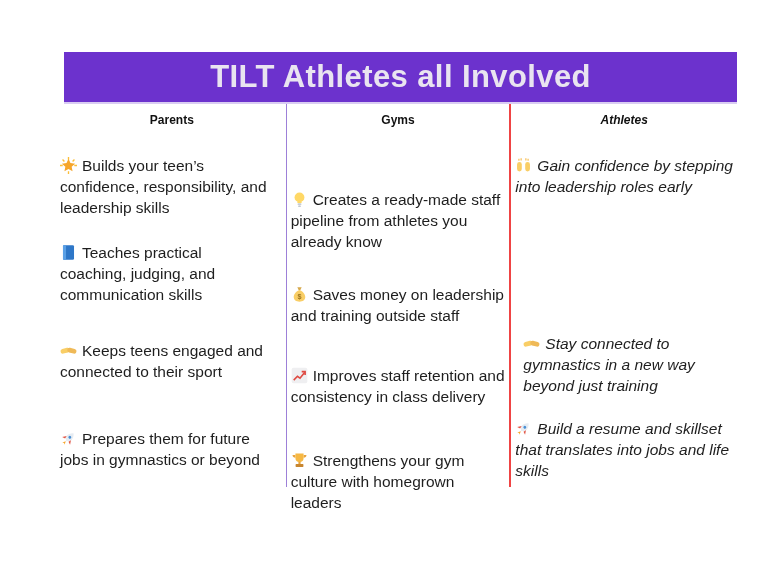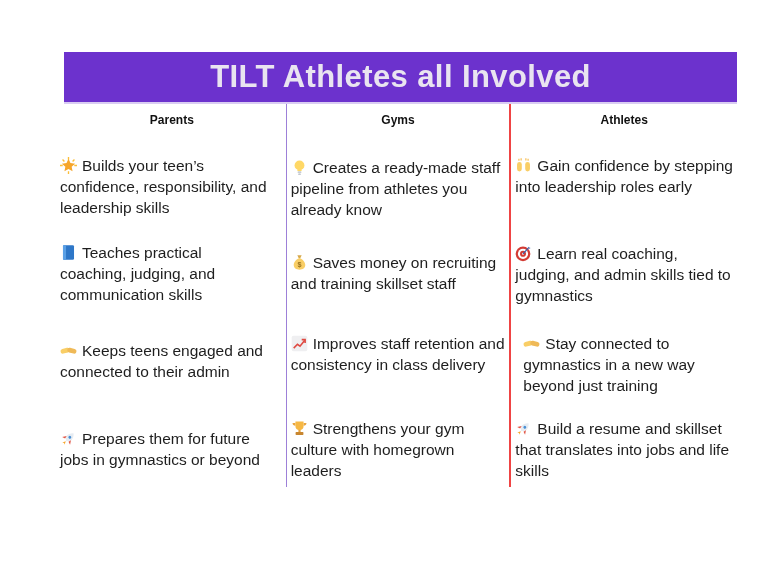--- a/index.html
+++ b/index.html
@@ -33,38 +33,38 @@
   
   .table {
     position: absolute;
     left: 58px; top: 104px;
     width: 679px; height: 383px;
     display: flex;
   }
   .col { position: relative; height: 100%; }
   .col-parents  { width: 228px; }
   .col-gyms     { width: 223px; border-left: 1px solid #9D80D8; border-right: 2px solid #ef4444; }
-  .col-athletes { width: 226px; }
+  .col-athletes { width: 226px; font-style: italic; }
   .col-title {
     position: absolute;
     top: 9px; left: 0;
     width: 100%;
     text-align: center;
     font-size: 12px;
     font-weight: bold;
     color: #111111;
   }
   .item {
     position: absolute;
     font-size: 15.5px;
     line-height: 21px;
     color: #1E1E1E;
   }
   .col-parents  .item { left: 2px;  width: 212px; }
-  .col-gyms     .item { left: 4px;  width: 216px; }
+  .col-gyms     .item { left: 4px;  width: 216px; margin-top: 32px; }
   .col-athletes .item { left: 4px;  width: 220px; }
 
   .col-parents  .i1 { top: 51px; }
   .col-parents  .i2 { top: 138px; }
   .col-parents  .i3 { top: 236px; }
   .col-parents  .i4 { top: 324px; }
   .col-gyms     .i1 { top: 53px; }
   .col-gyms     .i2 { top: 148px; }
   .col-gyms     .i3 { top: 229px; }
   .col-gyms     .i4 { top: 314px; }
@@ -105,21 +105,21 @@
         <svg class="emoji-icon" viewBox="0 0 20 20">
           <path d="M10 0v3.2M10 16.8V20M0 10h3.2M16.8 10H20M3 3l2.2 2.2M17 3l-2.2 2.2" stroke="#FBBF3A" stroke-width="1.6" fill="none"></path>
           <path d="M10 2.2l2.3 5 5.5.6-4.1 3.7 1.1 5.4-4.8-2.7-4.8 2.7 1.1-5.4L2.2 7.8l5.5-.6z" fill="#F6A62B"></path>
         </svg><span>Builds your teen’s confidence, responsibility, and leadership skills</span>
       </div>
 
       <div class="item i3">
         <svg class="emoji-icon" viewBox="0 0 20 20">
           <rect x="0.5" y="7.5" width="11" height="5.5" rx="2.7" fill="#F9CE66" transform="rotate(-14 6 10)"></rect>
           <rect x="8.5" y="7.5" width="11" height="5.5" rx="2.7" fill="#EFB957" transform="rotate(14 14 10)"></rect>
-        </svg><span>Keeps teens engaged and connected to their admin</span>
+        </svg><span>Keeps teens engaged and connected to their sport</span>
       </div>
 
       <div class="item i4">
         <svg class="emoji-icon" viewBox="0 0 20 20">
           <g transform="rotate(45 10 10)">
             <path d="M10 1.5c2.6 2.2 3.8 5.2 3.8 8.3L10 14.5 6.2 9.8c0-3.1 1.2-6.1 3.8-8.3z" fill="#E6ECF2"></path>
             <circle cx="10" cy="7.8" r="1.7" fill="#4A8FD4"></circle>
             <path d="M6.4 9.5L3.4 14l3.8-1.2zM13.6 9.5l3 4.5-3.8-1.2z" fill="#E25A4A"></path>
             <path d="M10 14.5l-1.8 4 1.8-1.2 1.8 1.2z" fill="#F6A62B"></path>
           </g>
@@ -137,21 +137,21 @@
           <rect x="7.8" y="14.4" width="4.4" height="2.2" rx="0.8" fill="#C8CDD4"></rect>
           <rect x="8.4" y="17" width="3.2" height="1.6" rx="0.8" fill="#AFB6BF"></rect>
         </svg><span>Creates a ready-made staff pipeline from athletes you already know</span>
       </div>
 
       <div class="item i2">
         <svg class="emoji-icon" viewBox="0 0 20 20">
           <path d="M7.4 1.5h5.2L11 4.6H9z" fill="#D7A94C"></path>
           <path d="M10 4.6C5.9 6.2 3.2 9.6 3.2 13c0 3.4 2.9 5.5 6.8 5.5s6.8-2.1 6.8-5.5c0-3.4-2.7-6.8-6.8-8.4z" fill="#F9CE66"></path>
           <text x="10" y="15.2" text-anchor="middle" font-size="8.5" font-weight="bold" fill="#9A7420" font-family="Liberation Sans, sans-serif">$</text>
-        </svg><span>Saves money on recruiting and training skillset staff</span>
+        </svg><span>Saves money on leadership and training outside staff</span>
       </div>
 
       <div class="item i4">
         <svg class="emoji-icon" viewBox="0 0 20 20">
           <path d="M1.8 3.5h3.4v3.2A3.4 3.4 0 011.8 3.5zM18.2 3.5h-3.4v3.2a3.4 3.4 0 003.4-3.2z" fill="#E8A33D"></path>
           <path d="M5.2 1.8h9.6v5.4a4.8 4.8 0 01-9.6 0z" fill="#F6B844"></path>
           <path d="M8.7 11.6h2.6v2.5H8.7z" fill="#E8A33D"></path>
           <rect x="5.4" y="14.1" width="9.2" height="3.4" rx="0.8" fill="#C8862F"></rect>
         </svg><span>Strengthens your gym culture with homegrown leaders</span>
       </div>
@@ -169,30 +169,20 @@
       <div class="col-title">Athletes</div>
 
       <div class="item i1">
         <svg class="emoji-icon" viewBox="0 0 20 20">
           <path d="M4.6 4.4V2M7.2 4V1.4M12.8 4V1.4M15.4 4.4V2" stroke="#F6B844" stroke-width="1.3" fill="none"></path>
           <rect x="2.4" y="6" width="5.6" height="11" rx="2.8" fill="#F9CE66"></rect>
           <rect x="12" y="6" width="5.6" height="11" rx="2.8" fill="#F9CE66"></rect>
         </svg><span>Gain confidence by stepping into leadership roles early</span>
       </div>
 
-      <div class="item i2">
-        <svg class="emoji-icon" viewBox="0 0 20 20">
-          <circle cx="9.4" cy="10.4" r="8.6" fill="#D23B34"></circle>
-          <circle cx="9.4" cy="10.4" r="6" fill="#FDFDFD"></circle>
-          <circle cx="9.4" cy="10.4" r="3.5" fill="#D23B34"></circle>
-          <circle cx="9.4" cy="10.4" r="1.2" fill="#FDFDFD"></circle>
-          <path d="M9.4 10.4l7-7.6" stroke="#3C5FA8" stroke-width="1.5"></path>
-          <path d="M15.2 1.2l1.2 1.6 2 .7-1.8 1-.5-2z" fill="#3C5FA8"></path>
-        </svg><span>Learn real coaching, judging, and admin skills tied to gymnastics</span>
-      </div>
 
       <div class="item i3">
         <svg class="emoji-icon" viewBox="0 0 20 20">
           <rect x="0.5" y="7.5" width="11" height="5.5" rx="2.7" fill="#F9CE66" transform="rotate(-14 6 10)"></rect>
           <rect x="8.5" y="7.5" width="11" height="5.5" rx="2.7" fill="#EFB957" transform="rotate(14 14 10)"></rect>
         </svg><span>Stay connected to gymnastics in a new way beyond just training</span>
       </div>
 
       <div class="item i4">
         <svg class="emoji-icon" viewBox="0 0 20 20">

